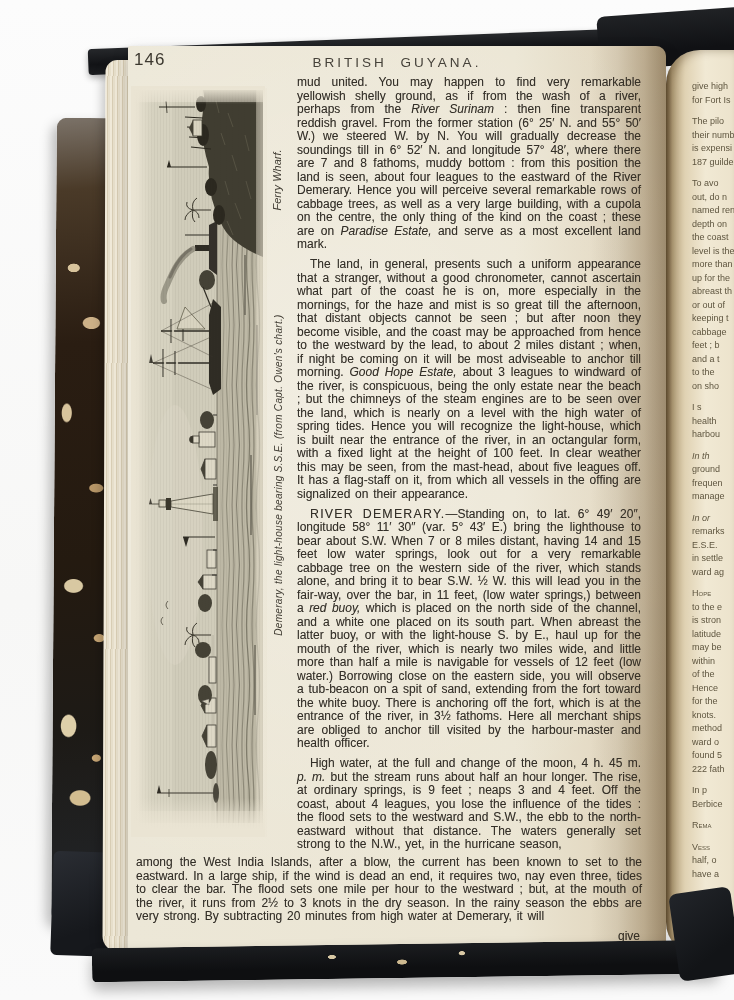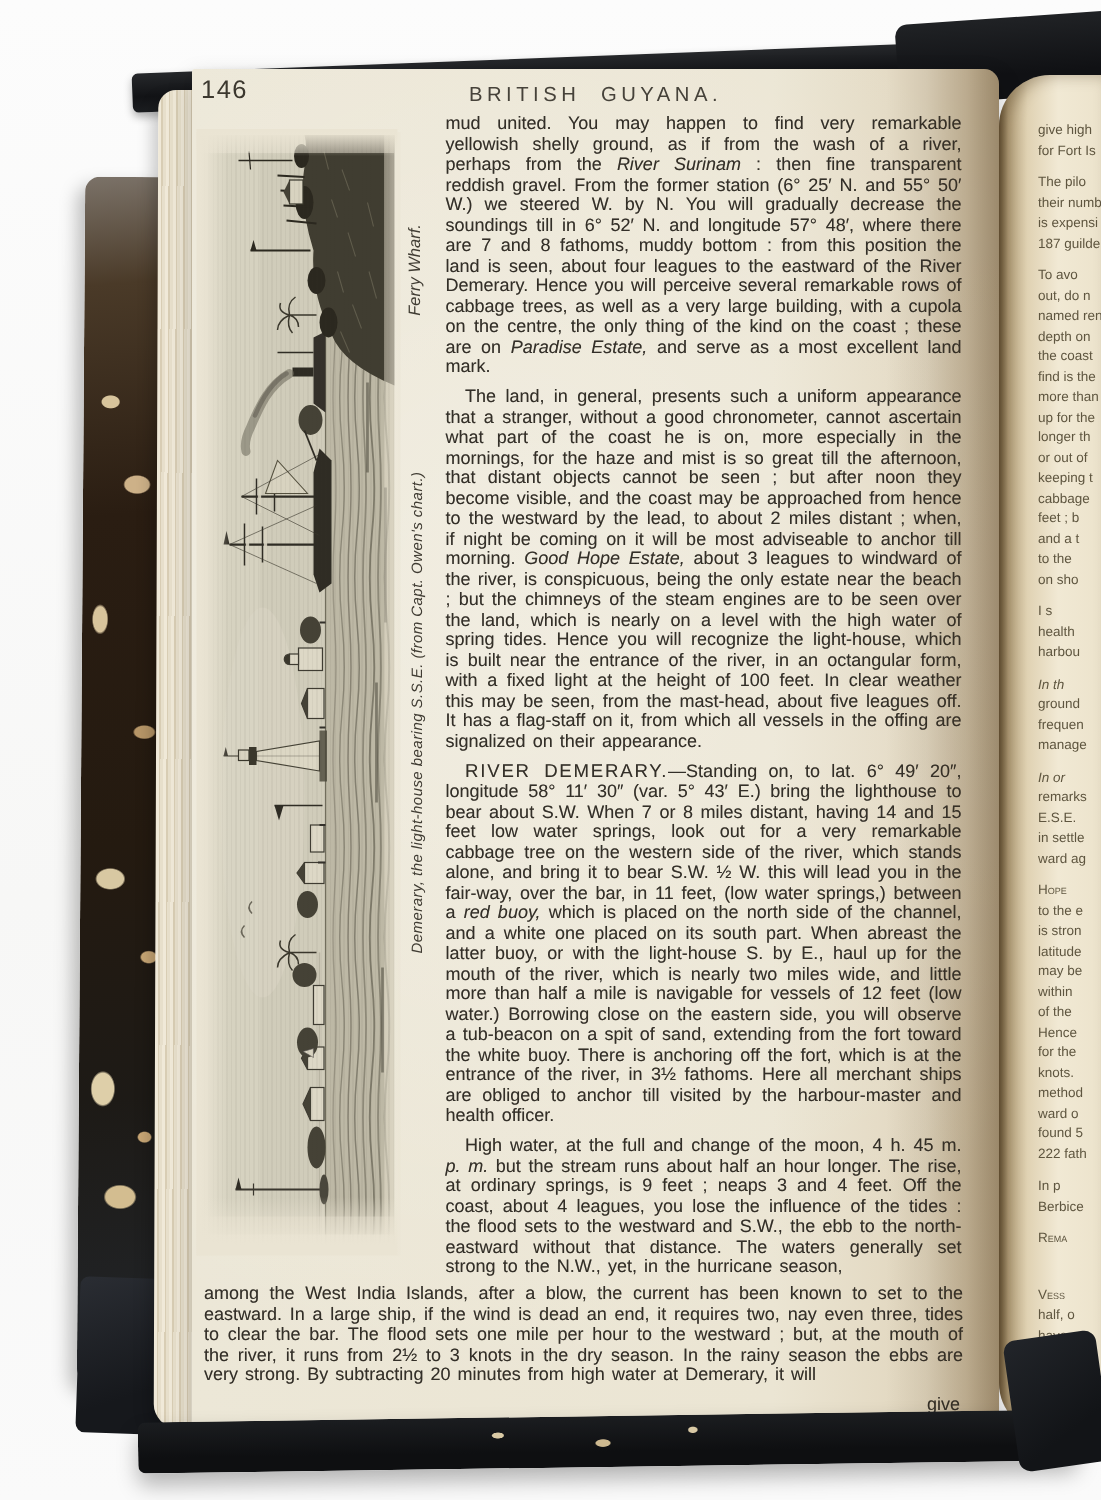--- a/index.html
+++ b/index.html
@@ -84,21 +84,21 @@
   .cap-ferry{left:143px;top:178px;width:88px;font-size:11px;text-align:center;}
   .cap-demerary{left:145px;top:599px;width:340px;font-size:10px;letter-spacing:.3px;text-align:center;}
 
   
   .facing-page{position:absolute;left:666px;top:50px;width:68px;height:906px;
     background:linear-gradient(to right,#6d5b3e 0%,#b9a57f 9%,#e0d2b3 28%,#f1e9d4 58%,#ece3cc 100%);
     border-radius:34px 0 0 34px;box-shadow:inset 6px 0 10px rgba(60,40,15,.35);}
   .facing-text{position:absolute;left:26px;top:30px;color:#5e553f;}
   .frag{font-size:9px;line-height:13.5px;white-space:nowrap;filter:blur(.25px);}
   .frag.g1{margin-top:8px;}
-  .frag.g2{margin-top:24px;}
+  .frag.g2{margin-top:8px;}
 </style>
 </head>
 <body>
 
 <div class="photo">
 
   <div class="top-binding"></div>
   <div class="top-binding-right"></div>
   <div class="left-board"></div>
   <div class="bottom-left-cloth"></div>
@@ -266,24 +266,24 @@
         <div class="frag">for Fort Is</div>
         <div class="frag g1">The pilo</div>
         <div class="frag">their numb</div>
         <div class="frag">is expensi</div>
         <div class="frag">187 guilde</div>
         <div class="frag g1">To avo</div>
         <div class="frag">out, do n</div>
         <div class="frag">named ren</div>
         <div class="frag">depth on</div>
         <div class="frag">the coast</div>
-        <div class="frag">find is the</div>
+        <div class="frag">level is the</div>
         <div class="frag">more than</div>
         <div class="frag">up for the</div>
-        <div class="frag">longer th</div>
+        <div class="frag">abreast th</div>
         <div class="frag">or out of</div>
         <div class="frag">keeping t</div>
         <div class="frag">cabbage</div>
         <div class="frag">feet ;  b</div>
         <div class="frag">and a t</div>
         <div class="frag">to the</div>
         <div class="frag">on sho</div>
         <div class="frag g1">I s</div>
         <div class="frag">health</div>
         <div class="frag">harbou</div>

